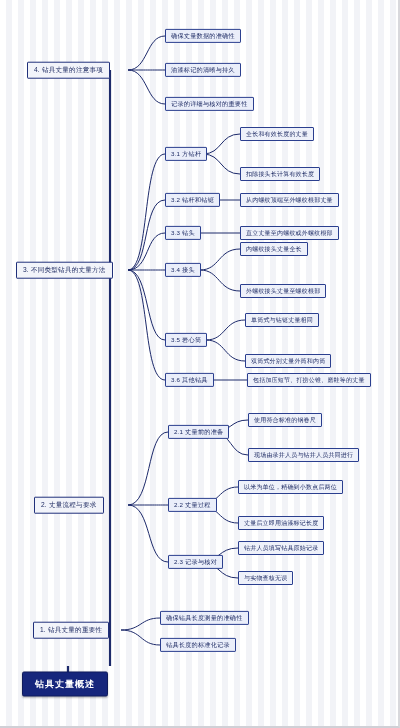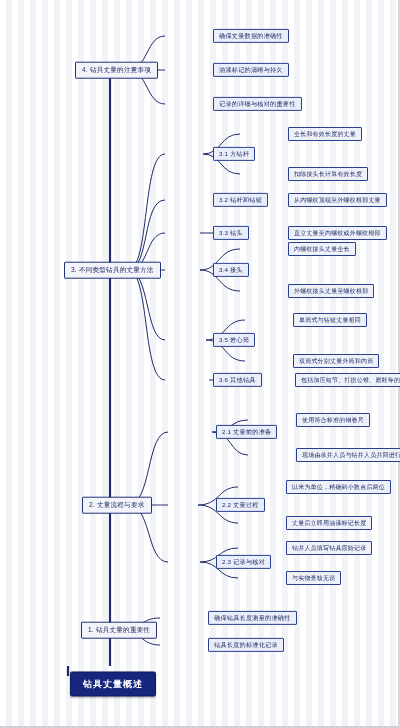--- a/index.html
+++ b/index.html
@@ -30,21 +30,20 @@
     background:#eef1f9;
     border:1px solid #2b3f8f;
     color:#1d2a63;
     font-size:6.2px;
     line-height:1;
     letter-spacing:.2px;
     white-space:nowrap;
     padding:3px 5px;
     border-radius:1px;
     transform:translateY(-50%);
-    margin-left:48px;
   }
   .node.lvl1{
     background:#f2f4fa;
     border:1px solid #20307a;
     font-size:6.6px;
     padding:4px 6px;
     color:#16235c;
   }
   .node.lvl2{
     background:#eaeefa;

